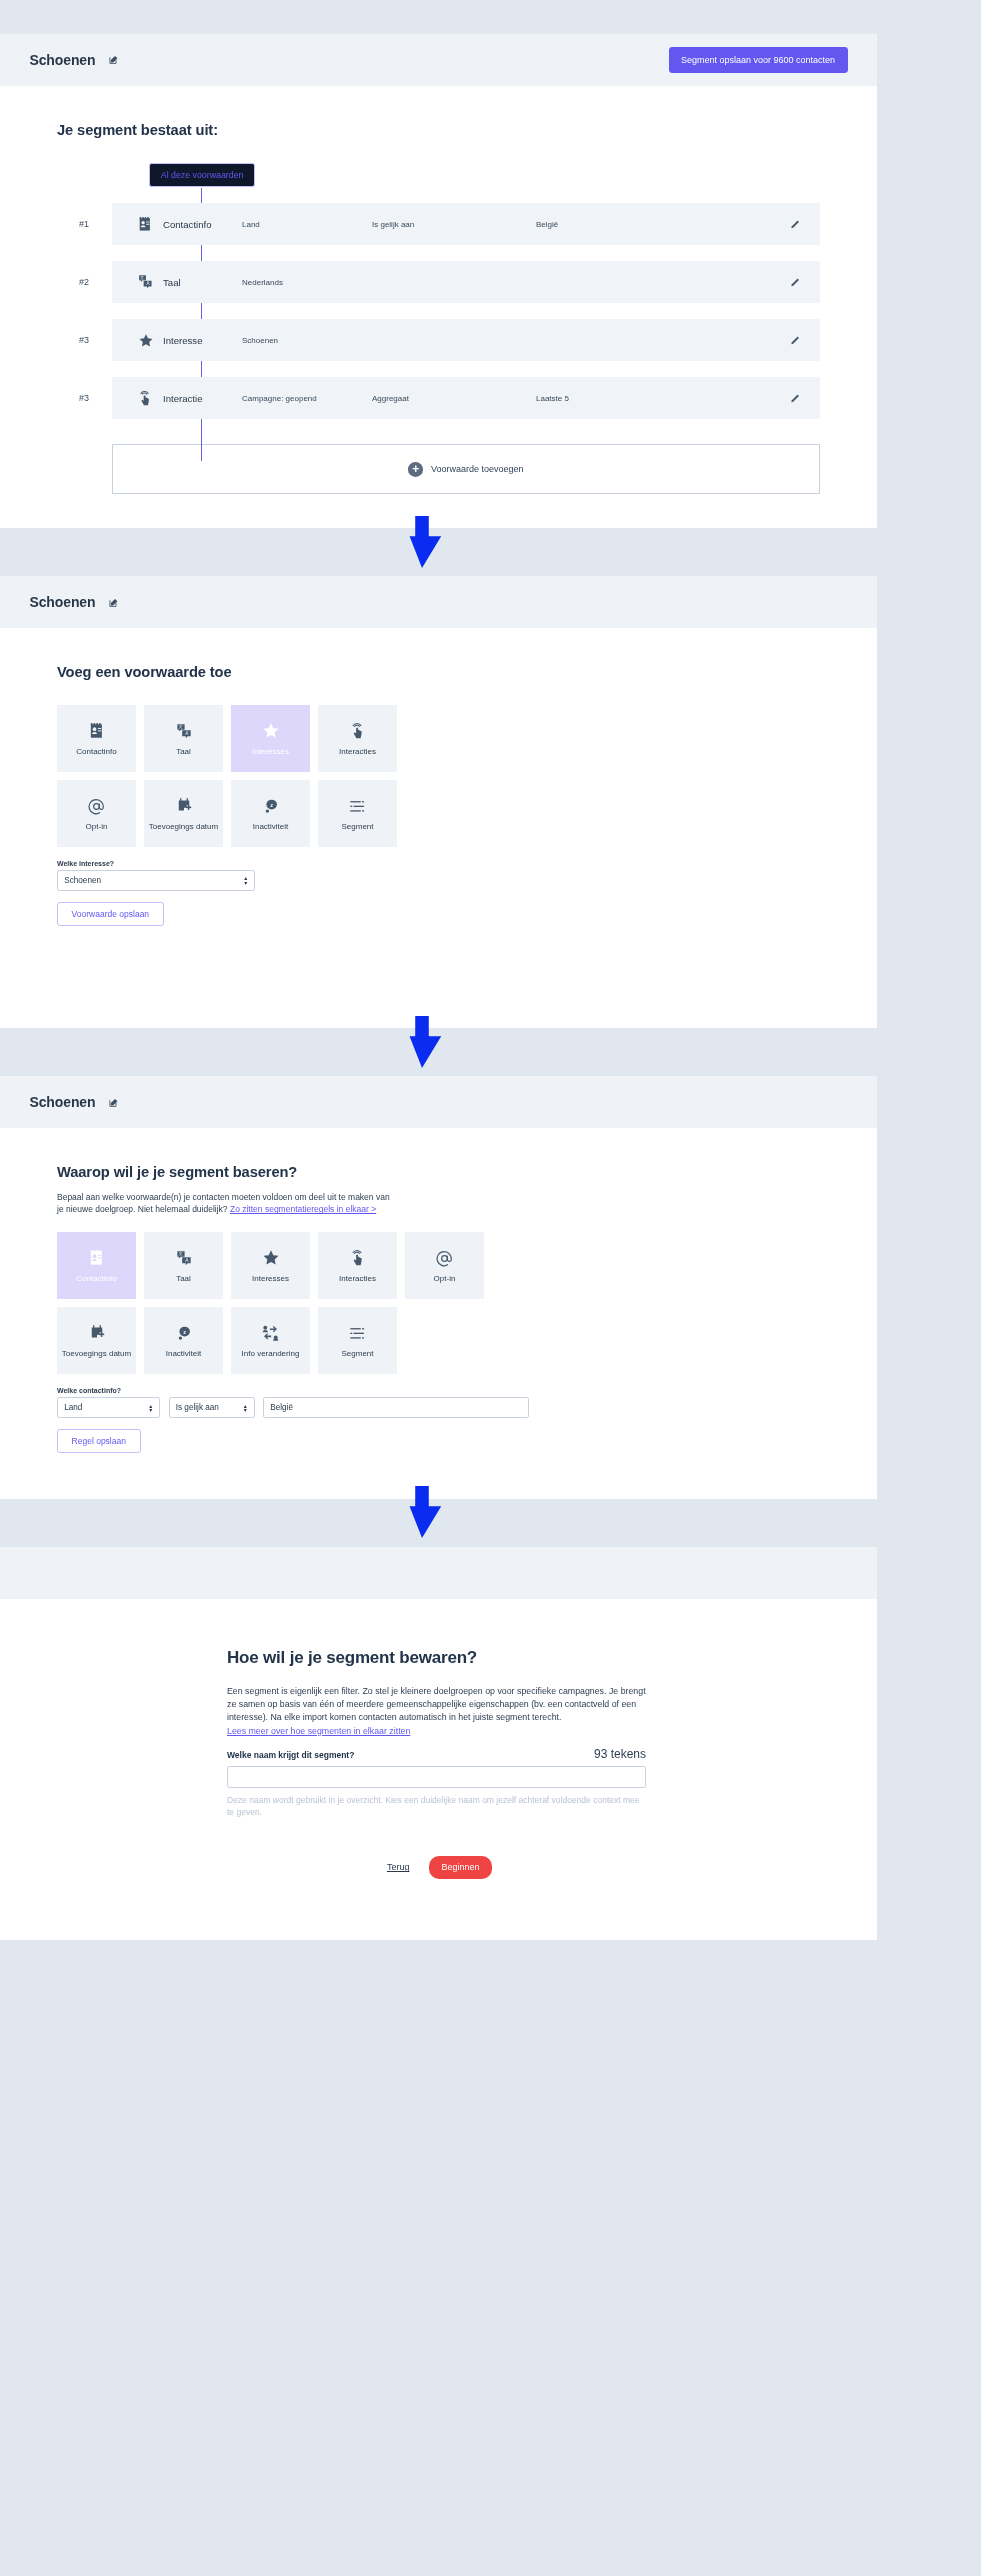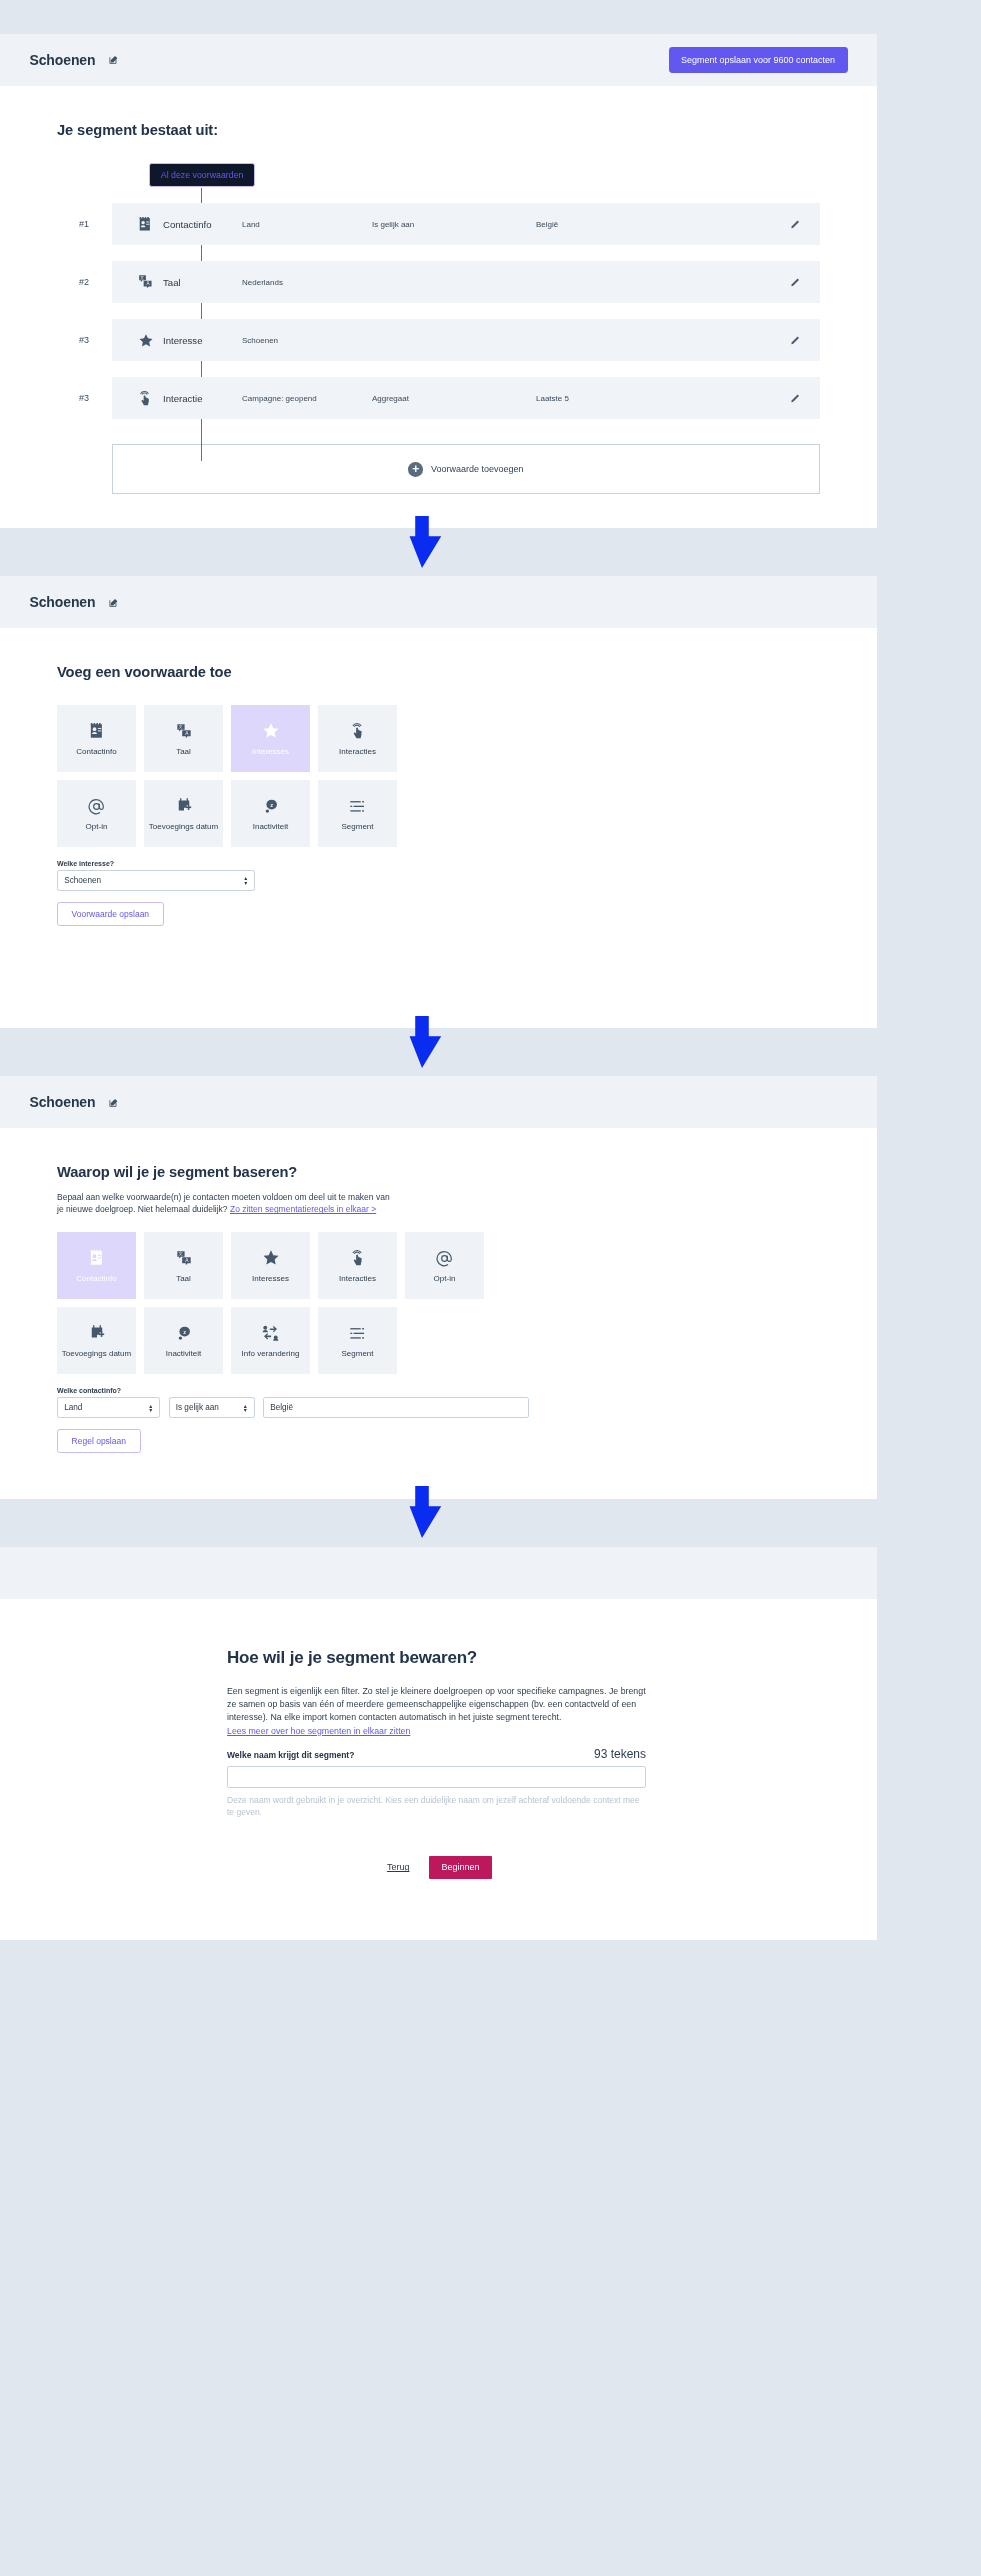--- a/index.html
+++ b/index.html
@@ -207,21 +207,21 @@
   .p4-label { font-size: 8.5px; font-weight:bold; color:#22334a;}
   .p4-count { font-size: 12px; color:#2d3d50;}
   .p4-input {
     margin-top: 4.5px;
     border:0.6px solid #c8d2de; border-radius:2.3px; background:#fff;
     height: 22.7px; width: 100%;
   }
   .p4-hint { margin-top: 5.7px; font-size: 8.5px; line-height:1.45; color:#b9c3d1; }
   .p4-actions { display:flex; align-items:center; justify-content:center; gap: 13.6px; margin-top: 37px; }
   .btn-link { background:none; border:none; color:#2b3a4a; font-size:9px; text-decoration:underline; cursor:pointer; font-family:"Liberation Sans", sans-serif;}
-  .btn-begin { background:#be185d; color:#fff; border:none; border-radius:1px; font-size:9px; padding:6.8px 12.5px; cursor:pointer; font-family:"Liberation Sans", sans-serif;}
+  .btn-begin { background:#ef4444; color:#fff; border:none; border-radius:10px; font-size:9px; padding:6.8px 12.5px; cursor:pointer; font-family:"Liberation Sans", sans-serif;}
   .spacer-top { height: 34px; }
   .spacer-bottom { height: 34px; }
 </style>
 </head>
 <body>
 
 <div class="page">
 
   <div class="spacer-top"></div>
 

